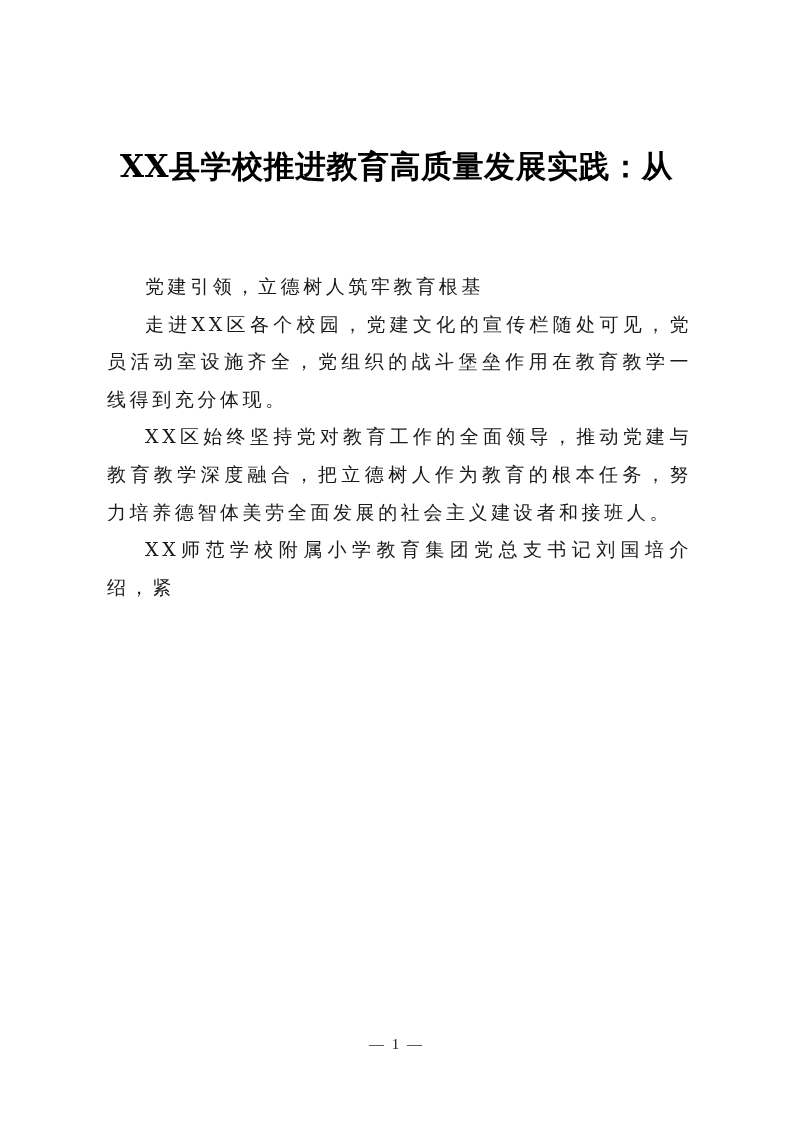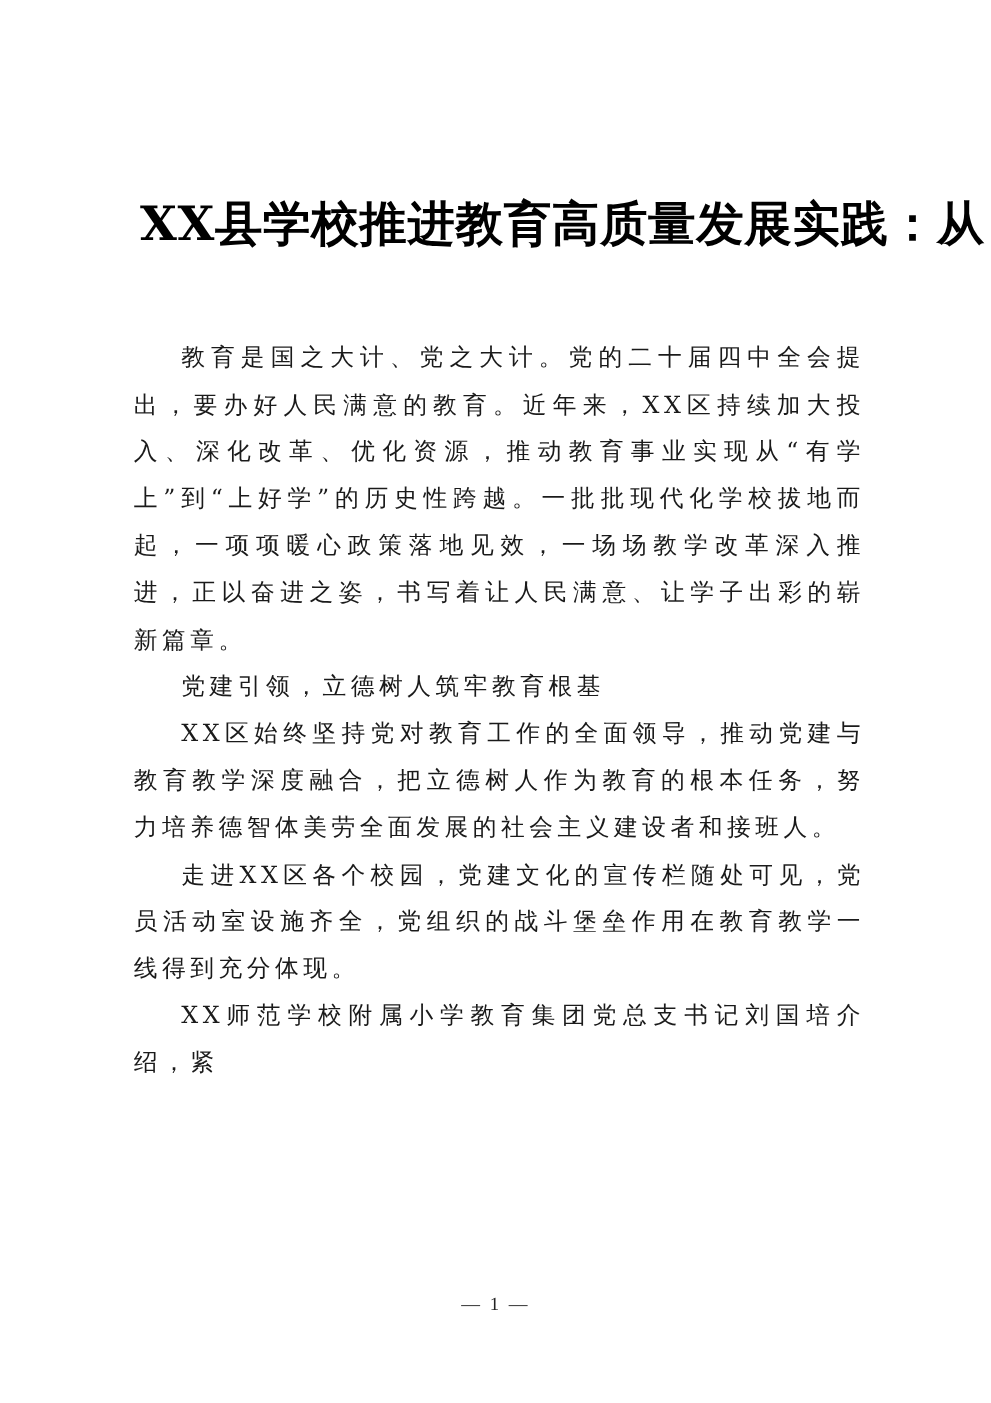--- a/index.html
+++ b/index.html
@@ -23,25 +23,25 @@
       background: #ffffff;
     }
     .title {
       position: absolute;
       left: 100px;
       top: 146px;
       width: 593px;
       text-align: center;
       font-family: "DejaVu Serif", "Liberation Serif", serif;
       font-weight: bold;
-      font-size: 38px;
+      font-size: 31px;
       line-height: 41px;
       letter-spacing: 0.5px;
       color: #000000;
-      margin: 12px;
+      margin: 0;
     }
     .title .line { display: block; white-space: nowrap; }
     .body-text {
       position: absolute;
       left: 107px;
       top: 268px;
       width: 585px;
     }
     .para {
       margin: 0;
@@ -71,22 +71,21 @@
 </head>
 <body>
 
 <div class="page">
 
   <h1 class="title">
     <span class="line">XX县学校推进教育高质量发展实践：从</span>
   </h1>
 
   <div class="body-text">
-    <p class="para">教育是国之大计、党之大计。党的二十届四中全会提出，要办好人民满意的教育。近年来，XX区持续加大投入、深化改革、优化资源，推动教育事业实现从“有学上”到“上好学”的历史性跨越。一批批现代化学校拔地而起，一项项暖心政策落地见效，一场场教学改革深入推进，正以奋进之姿，书写着让人民满意、让学子出彩的崭新篇章。</p>
     <p class="para heading">党建引领，立德树人筑牢教育根基</p>
+    <p class="para">走进XX区各个校园，党建文化的宣传栏随处可见，党员活动室设施齐全，党组织的战斗堡垒作用在教育教学一线得到充分体现。</p>
     <p class="para">XX区始终坚持党对教育工作的全面领导，推动党建与教育教学深度融合，把立德树人作为教育的根本任务，努力培养德智体美劳全面发展的社会主义建设者和接班人。</p>
-    <p class="para">走进XX区各个校园，党建文化的宣传栏随处可见，党员活动室设施齐全，党组织的战斗堡垒作用在教育教学一线得到充分体现。</p>
     <p class="para">XX师范学校附属小学教育集团党总支书记刘国培介绍，紧</p>
   </div>
 
   <div class="page-number">— 1 —</div>
 
 </div>
 
 </body></html>

